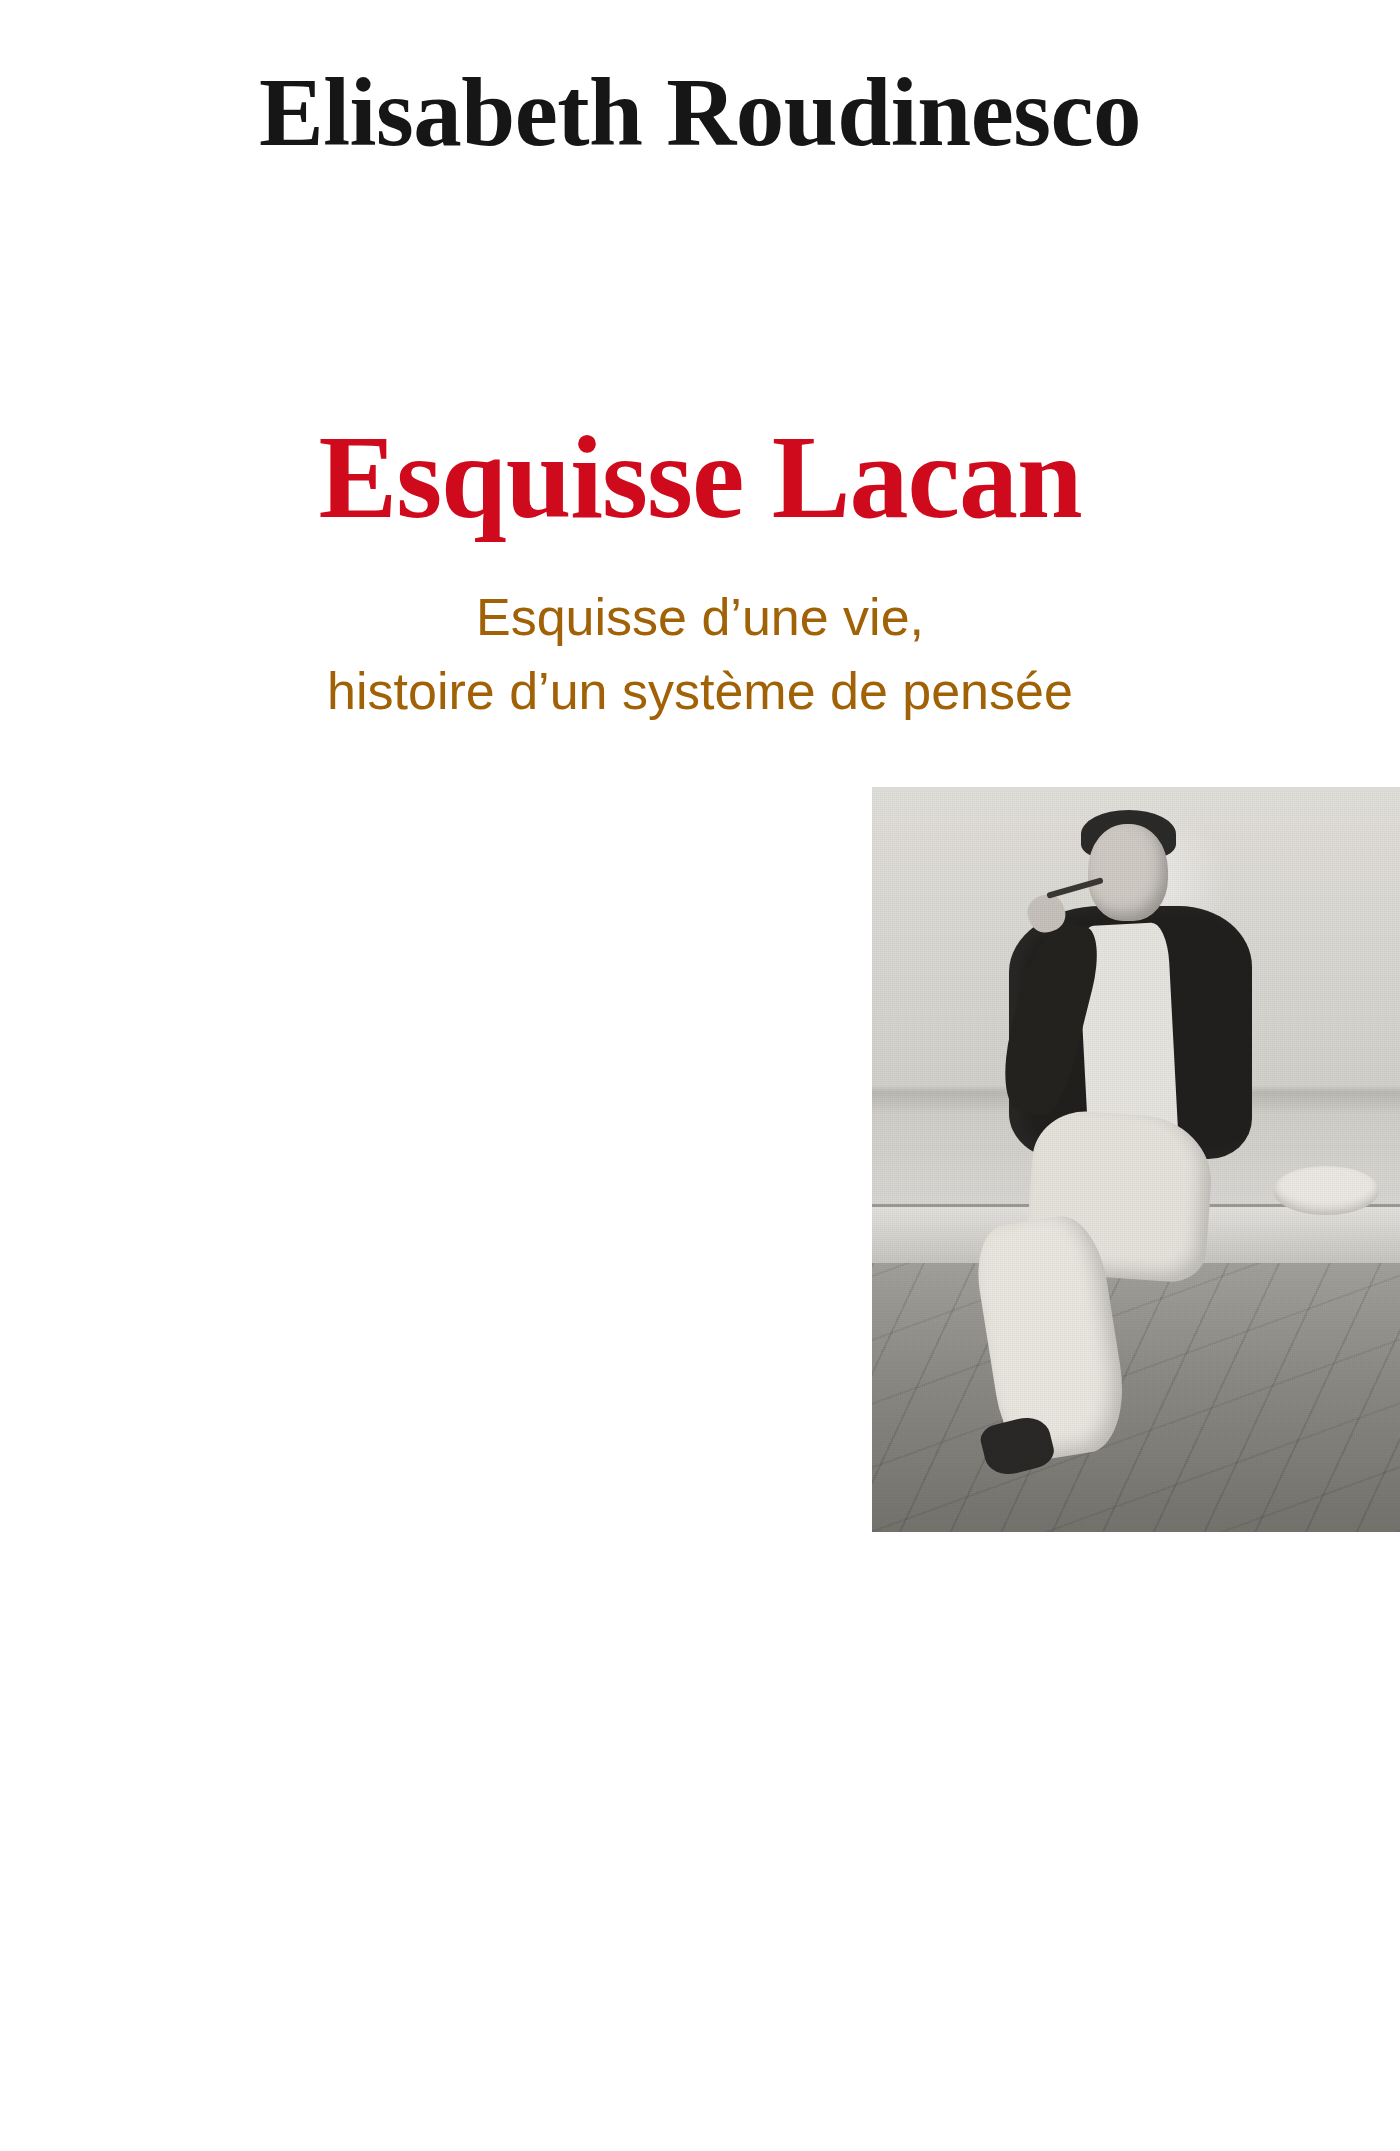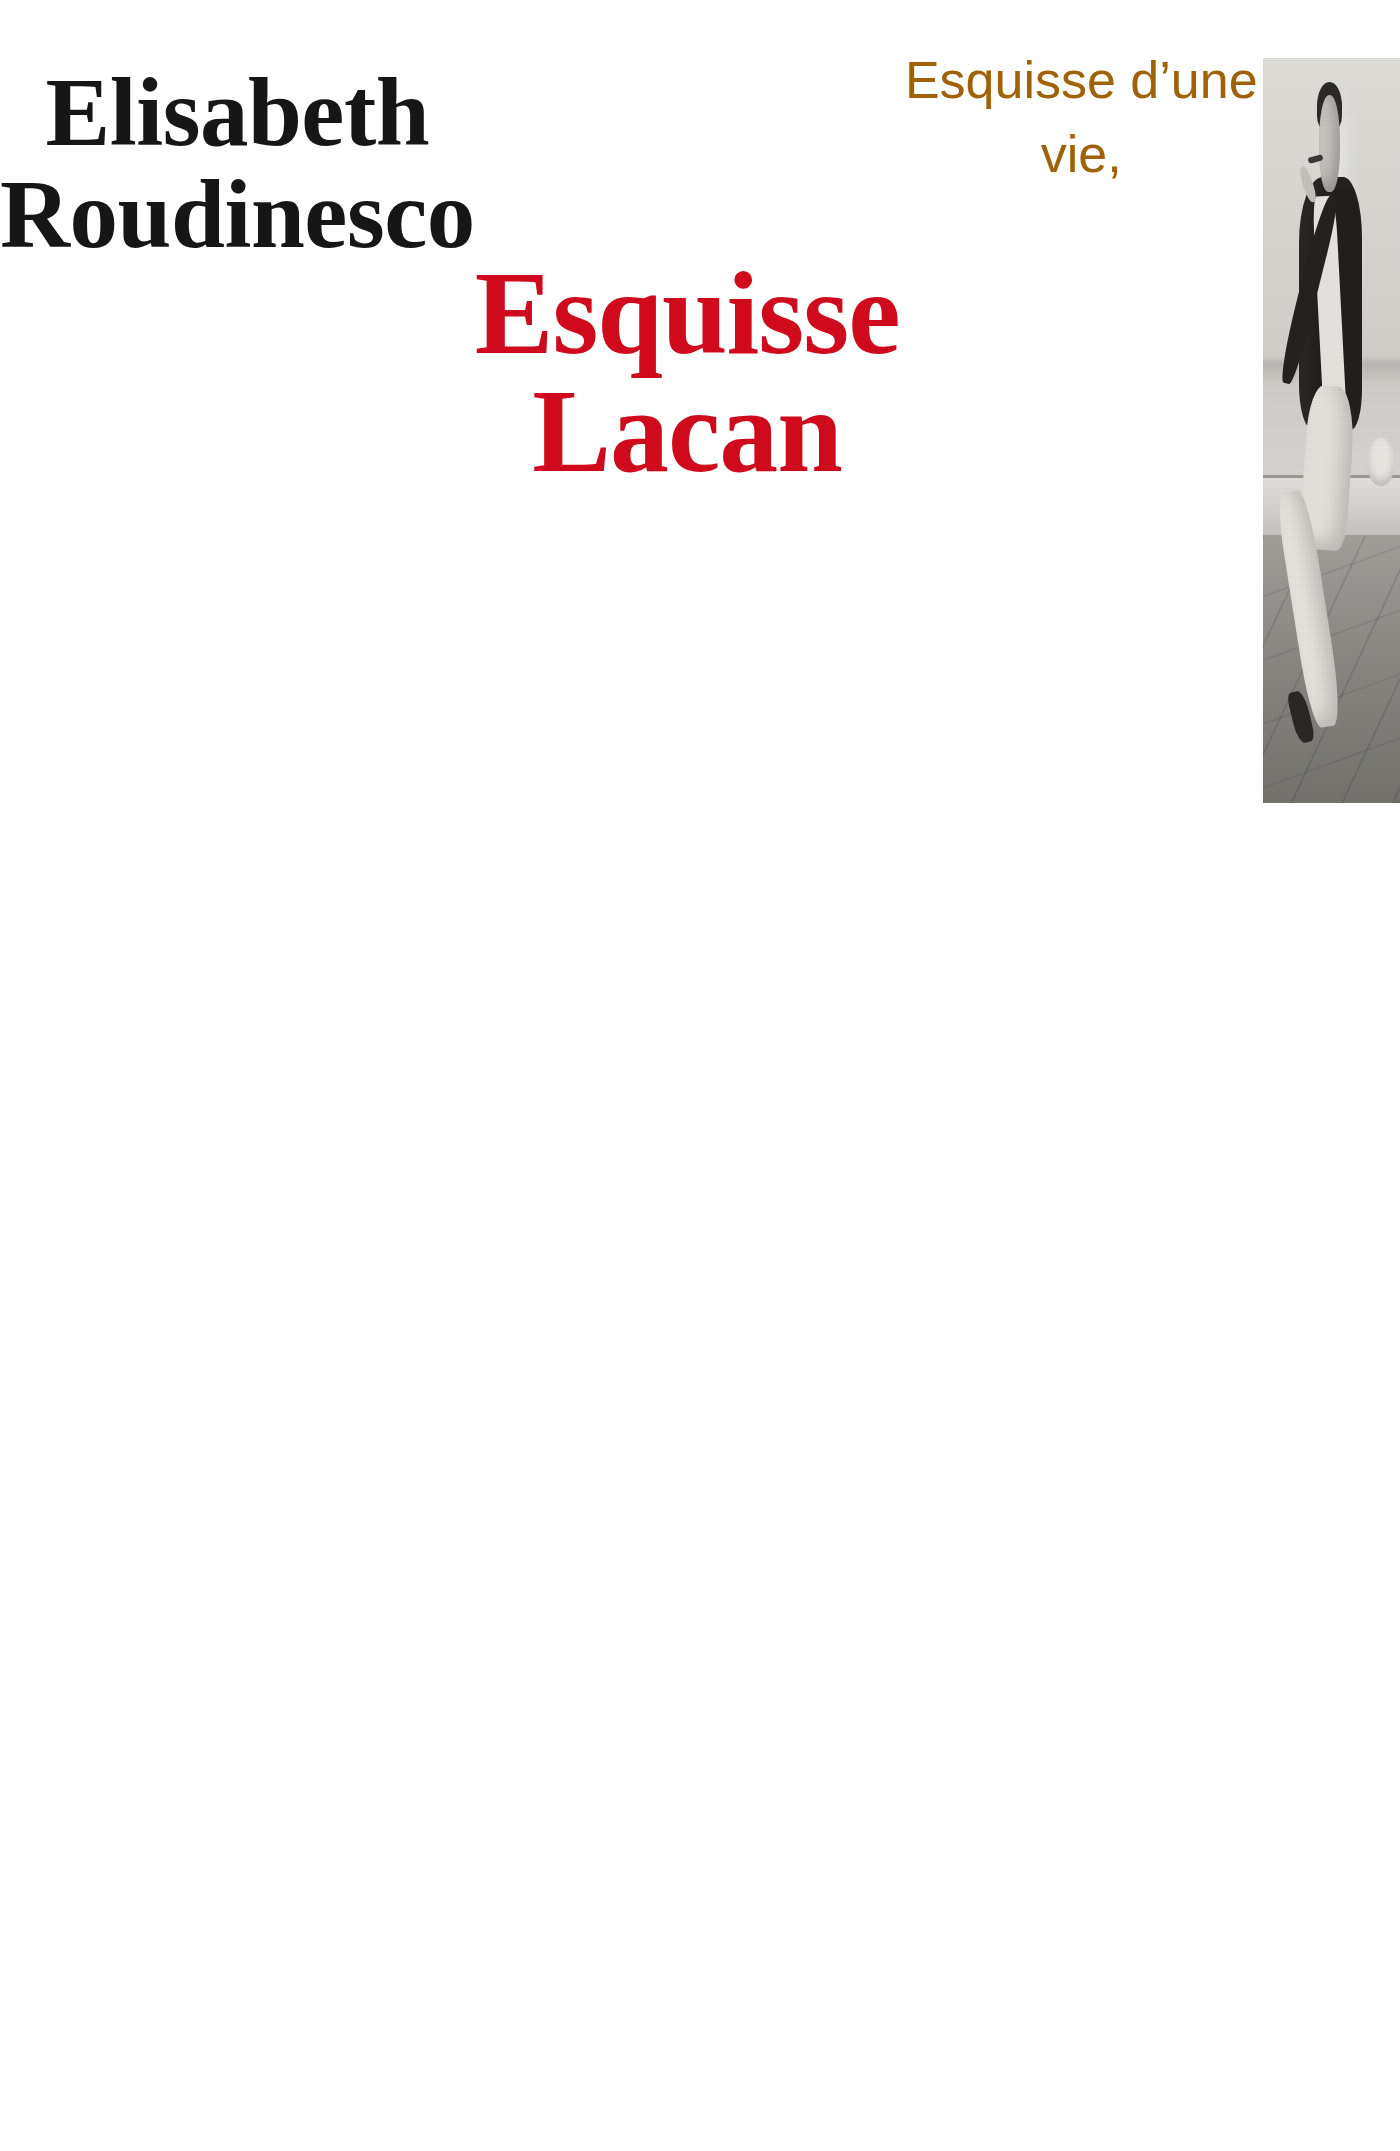--- a/index.html
+++ b/index.html
@@ -14,21 +14,22 @@
     color: #1a1a1a;
     overflow: hidden;
   }
   .cover {
     position: relative;
     width: 1400px;
     height: 1536px;
     background: #ffffff;
     box-sizing: border-box;
     display: flex;
-    align-items: flex-start;
+    flex-direction: column;
+    align-items: flex-end;
   }
   .author {
     margin-top: 62px;
     font-family: "Liberation Serif", serif;
     font-size: 97px;
     font-weight: 700;
     letter-spacing: -0.5px;
     color: #161616;
     line-height: 1.05;
     text-align: center;
@@ -253,20 +254,21 @@
 <body>
 
 <div class="cover">
 
   <div class="author">Elisabeth Roudinesco</div>
 
   <div class="title">Esquisse Lacan</div>
 
   <div class="subtitle">
     <span class="line">Esquisse d’une vie,</span>
+    <span class="line">histoire d’un système de pensée</span>
   </div>
 
   <div class="photo-wrap">
     <div class="photo"></div>
     <div class="wall"></div>
     <div class="ground"></div>
     <div class="smoke"></div>
     <div class="jacket"></div>
     <div class="shirt"></div>
     <div class="arm"></div>

